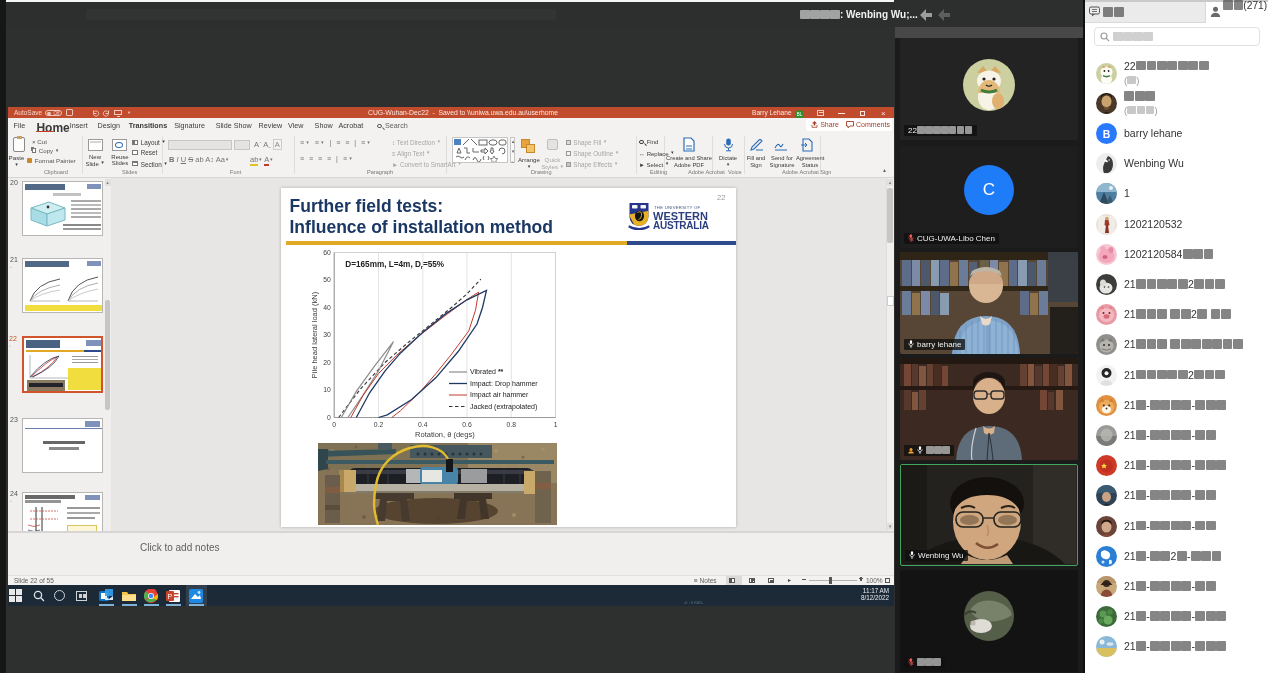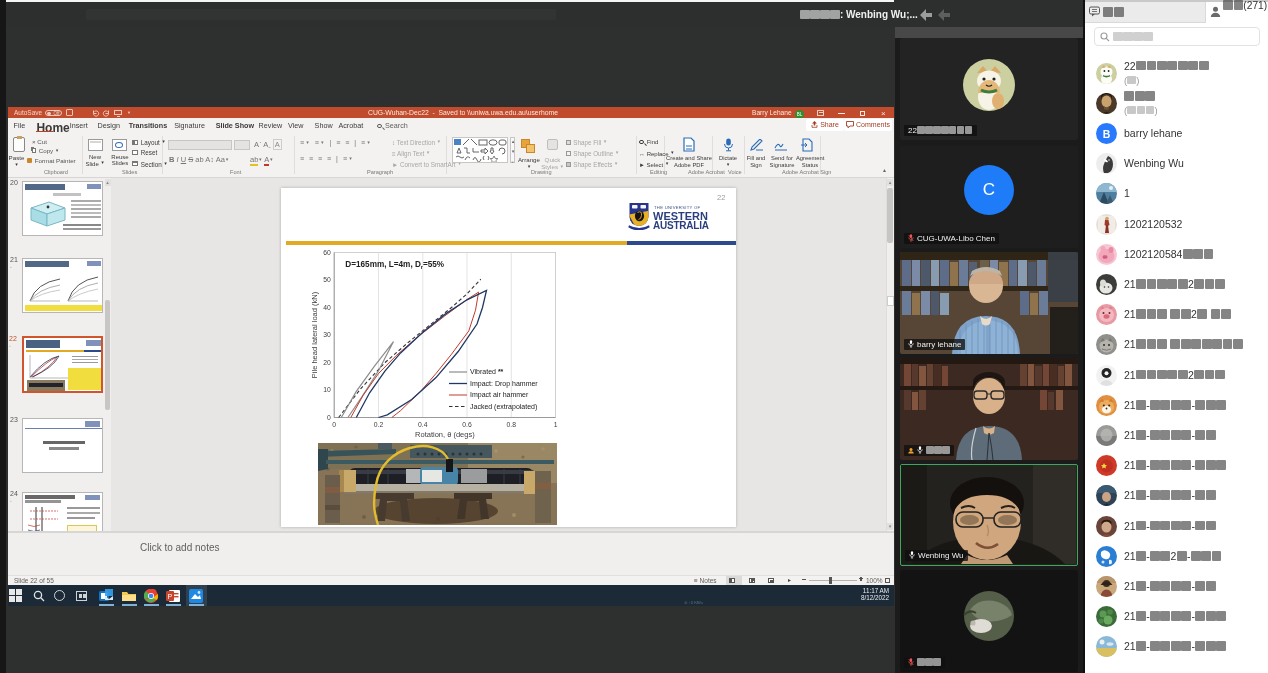--- a/index.html
+++ b/index.html
@@ -55,21 +55,21 @@
 <div class="ab" style="left:860px;top:110.5px;width:5px;height:5px;border:.8px solid #fbe9e2"></div>
 <div class="ab" style="left:881px;top:108.5px;color:#fbe9e2;font-size:8px">×</div>
 
 <div class="ab" style="left:8px;top:118px;width:886px;height:15px;background:#f3f2f1"></div>
     <div class="ab" style="left:13.6px;top:121px;font-size:7.2px;color:#3b3a39;font-weight:normal">File</div>
     <div class="ab" style="left:36.4px;top:121px;font-size:12px;color:#3b3a39;font-weight:bold">Home</div>
     <div class="ab" style="left:69.7px;top:121px;font-size:7.2px;color:#3b3a39;font-weight:normal">Insert</div>
     <div class="ab" style="left:97.5px;top:121px;font-size:7.2px;color:#3b3a39;font-weight:normal">Design</div>
     <div class="ab" style="left:128.8px;top:121px;font-size:7.2px;color:#3b3a39;font-weight:bold">Transitions</div>
     <div class="ab" style="left:174.2px;top:121px;font-size:7.2px;color:#3b3a39;font-weight:normal">Signature</div>
-    <div class="ab" style="left:215.7px;top:121px;font-size:7.2px;color:#3b3a39;font-weight:bold">Slide Show</div>
+    <div class="ab" style="left:215.7px;top:121px;font-size:7.2px;color:#3b3a39;font-weight:normal">Slide Show</div>
     <div class="ab" style="left:258.6px;top:121px;font-size:7.2px;color:#3b3a39;font-weight:normal">Review</div>
     <div class="ab" style="left:287.9px;top:121px;font-size:7.2px;color:#3b3a39;font-weight:normal">View</div>
     <div class="ab" style="left:314.6px;top:121px;font-size:7.2px;color:#3b3a39;font-weight:normal">Show</div>
     <div class="ab" style="left:338.4px;top:121px;font-size:7.2px;color:#3b3a39;font-weight:normal">Acrobat</div>
     <div class="ab" style="left:36px;top:130.5px;width:17px;height:1.8px;background:#c43e1c"></div>
     <div class="ab" style="left:377px;top:121px;font-size:7.2px;color:#605e5c"><u class="mg"></u> Search</div>
     <div class="ab" style="left:806px;top:119px;width:38px;height:12px;background:#fff;border-radius:2px;color:#a33e24;font-size:7px;text-align:center;line-height:12px"><svg width="7" height="7" viewBox="0 0 7 7" style="vertical-align:-1px">
         <path d="M3.5 0 L6 2.5 L4.3 2.5 L4.3 4.5 L2.7 4.5 L2.7 2.5 L1 2.5 Z" fill="#a33e24"></path>
         <path d="M1 4 v2.3 h5 V4" fill="none" stroke="#a33e24" stroke-width=".8"></path>
       </svg> Share</div>
@@ -260,20 +260,21 @@
       <div class="ab" style="left:44px;top:19px;width:33px;height:2px;background:#aaa"></div>
       <div class="ab" style="left:44px;top:24px;width:28px;height:2px;background:#999"></div>
       <div class="ab" style="left:44px;top:32px;width:30px;height:7px;background:#fdf6d8;border:1px solid #d8c858"></div>
     </div>
     <div class="ab" style="left:10px;top:490px;font-size:7px;color:#555">24<br><span style="font-size:5px;color:#888">◦</span></div>
     <div class="ab" style="left:22px;top:569px;width:81px;height:14px;background:#fff;border:1px solid #b8b6b4;overflow:hidden">
       <div class="ab" style="left:2px;top:2px;width:60px;height:4px;background:#888;opacity:.6"></div>
     </div>
     <div class="ab" style="left:10px;top:567px;font-size:7px;color:#555">25</div>
 <div class="ab" style="left:281px;top:188px;width:455px;height:339px;background:#fff;box-shadow:0 0 3px rgba(0,0,0,.25)"></div>
+    <div class="ab" style="left:289.5px;top:196.3px;font-size:17.5px;line-height:21px;font-weight:bold;color:#1b3864">Further field tests:<br>Influence of installation method</div>
     <div class="ab" style="left:717px;top:193px;font-size:7.5px;color:#9a9a9a">22</div>
     <svg class="ab" style="left:628px;top:202px" width="82" height="28" viewBox="0 0 82 28">
 <defs>
         <clipPath id="sh">
           <path d="M1.5 1 h19 v13.5 a9.5 9.5 0 0 1 -19 0 Z"></path>
         </clipPath>
       </defs>
 <path d="M1.5 1 h19 v13.5 a9.5 9.5 0 0 1 -19 0 Z" fill="#27348b"></path>
 <g clip-path="url(#sh)">
 <path d="M-1 13 L22 8.5 L22 26 L-1 26 Z" fill="#e8b024"></path>

